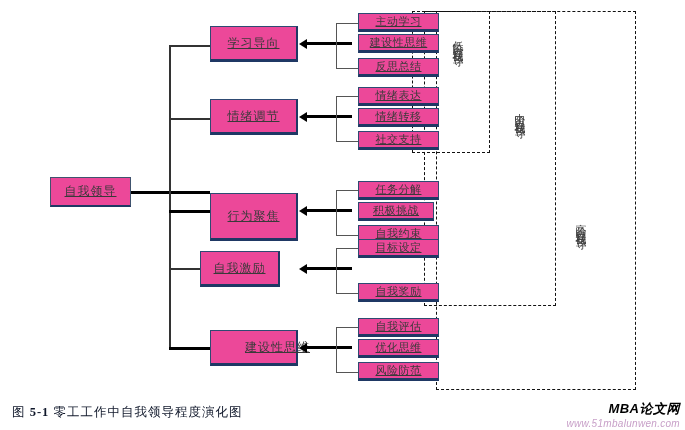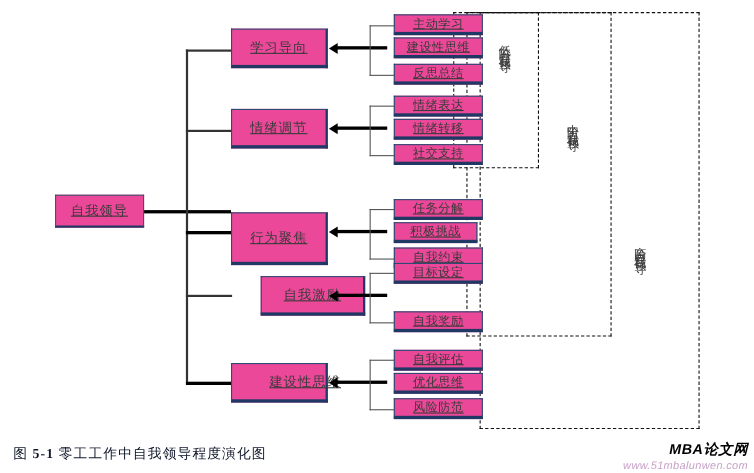--- a/index.html
+++ b/index.html
@@ -107,21 +107,21 @@
 
   <div class="ln thin-h" style="left:169px;top:45px;width:42px;height:2px;background:#333;"></div>
   <div class="ln thin-h" style="left:169px;top:118px;width:42px;height:2px;background:#333;"></div>
   <div class="ln thin-h" style="left:169px;top:210px;width:42px;height:3px;background:#000;"></div>
   <div class="ln thin-h" style="left:169px;top:268px;width:42px;height:2px;background:#333;"></div>
   <div class="ln thin-h" style="left:169px;top:347px;width:42px;height:3px;background:#000;"></div>
 
   <div class="box cat" style="left:210px;top:26px;width:88px;height:36px;">学习导向</div>
   <div class="box cat" style="left:210px;top:99px;width:88px;height:36px;">情绪调节</div>
   <div class="box cat" style="left:210px;top:193px;width:88px;height:48px;">行为聚焦</div>
-  <div class="box cat" style="left:200px;top:251px;width:95px;height:36px;margin-left:37px;">自我激励</div>
+  <div class="box cat" style="left:200px;top:251px;width:80px;height:36px;">自我激励</div>
   <div class="box cat" style="left:210px;top:330px;width:88px;height:36px;padding-left:48px;">建设性思维</div>
 
   <div class="arrow-left" style="left:299px;top:39px;"></div>
   <div class="ln thick-h" style="left:306px;top:42px;width:46px;"></div>
   <div class="ln thin-v" style="left:336px;top:23px;height:46px;"></div>
   <div class="ln thin-h" style="left:336px;top:23px;width:23px;"></div>
   <div class="ln thin-h" style="left:336px;top:68px;width:23px;"></div>
 
   <div class="box leaf" style="left:358px;top:13px;width:81px;height:19px;">主动学习</div>
   <div class="box leaf" style="left:358px;top:34px;width:81px;height:19px;">建设性思维</div>

